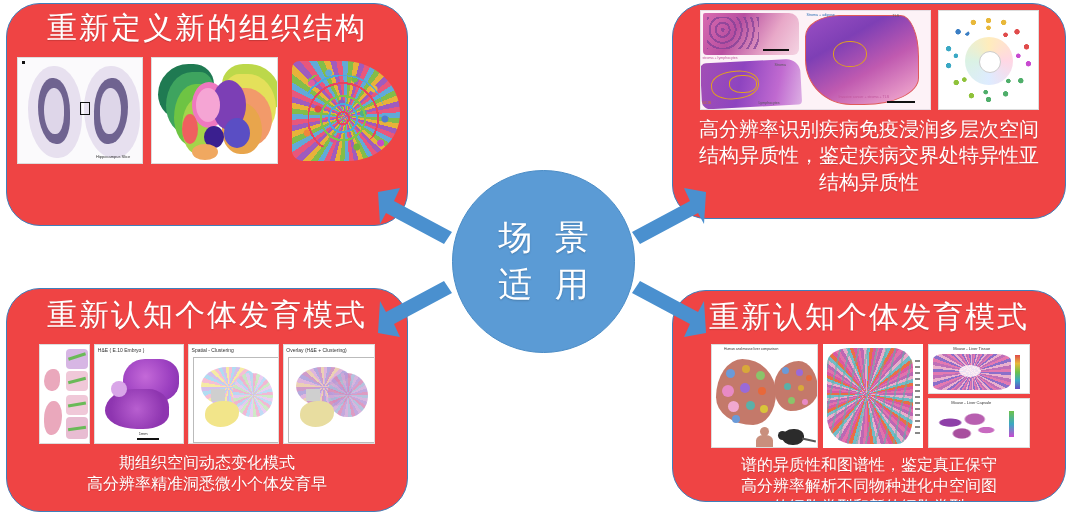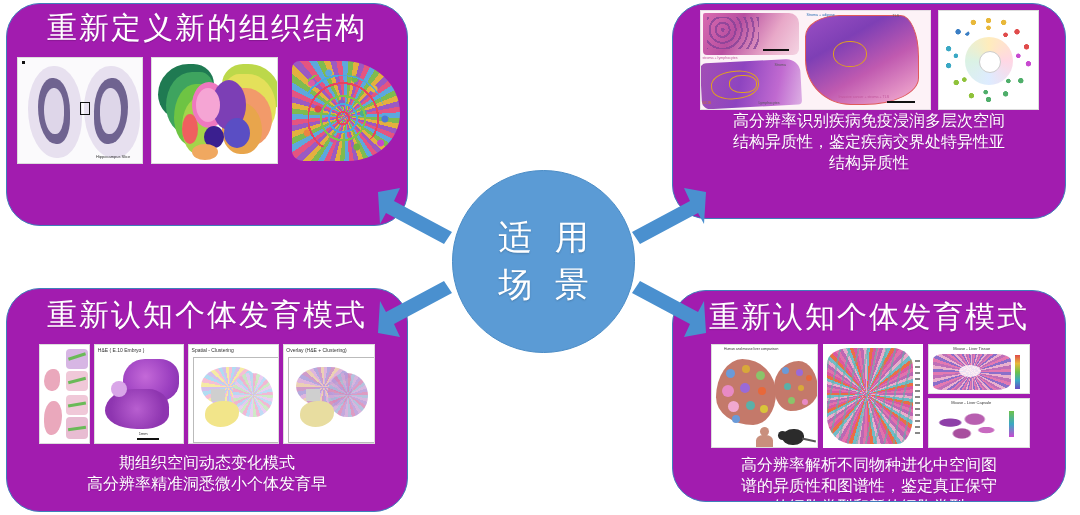--- a/index.html
+++ b/index.html
@@ -5,21 +5,21 @@
   html,body{margin:0;padding:0;background:#ffffff;}
   body{
     width:1080px;height:515px;position:relative;overflow:hidden;
     font-family:"Liberation Serif","DejaVu Serif",serif;
   }
   .stage{position:absolute;left:0;top:0;width:1080px;height:515px;}
 
   
   .panel{
     position:absolute;
-    background:#a21caf;
+    background:#ef4444;
     border:1px solid #3f7fbb;
     border-radius:34px;
     box-sizing:border-box;
     overflow:hidden;
   }
   .panel-title{
     color:#ffffff;
     text-align:center;
     font-family:"Liberation Serif","DejaVu Serif",serif;
     font-weight:400;
@@ -42,21 +42,21 @@
   #panel-tr{left:672px;top:3px;   width:394px; height:216px;}
   #panel-bl{left:6px;  top:288px; width:402px; height:224px;}
   #panel-br{left:672px;top:290px; width:394px; height:212px;}
 
   #panel-tl .panel-title{font-size:30px;margin-top:4px;}
   #panel-tr .panel-title{font-size:30px;margin-top:4px;}
   #panel-bl .panel-title{font-size:30px;margin-top:6px;}
   #panel-br .panel-title{font-size:30px;margin-top:6px;}
 
   #panel-tl .panel-caption{font-size:16px;margin-top:7px;}
-  #panel-tr .panel-caption{font-size:16px;}
+  #panel-tr .panel-caption{font-size:20px;margin-top:6px;}
   #panel-bl .panel-caption{font-size:16px;margin-top:8px;}
   #panel-br .panel-caption{font-size:16px;margin-top:6px;}
 
   
   #hub{
     position:absolute;left:452px;top:170px;width:181px;height:181px;
     border-radius:50%;background:#5B9BD5;border:1px solid #4a8cc6;
     display:flex;align-items:center;justify-content:center;
   }
   #hub .hub-text{
@@ -392,30 +392,30 @@
               radial-gradient(ellipse at 40% 72%, #a84f9e 0 8px, transparent 10px),
               radial-gradient(ellipse at 74% 62%, #c86ac0 0 7px, transparent 9px);
             "></div>
           <div style="position:absolute;left:80px;top:12px;width:5px;height:26px;
             background:linear-gradient(180deg,#6ec24a,#3aa8c4,#c84ad0);"></div>
         </div>
       </div>
     </div>
 
     <div class="panel-caption">
+      <div>谱的异质性和图谱性，鉴定真正保守</div>
       <div>高分辨率解析不同物种进化中空间图</div>
-      <div>谱的异质性和图谱性，鉴定真正保守</div>
       <div>的细胞类型和新的细胞类型</div>
     </div>
   </div>
 
   <div id="hub">
     <div class="hub-text">
+      <div>场 景</div>
       <div>适 用</div>
-      <div>场 景</div>
     </div>
   </div>
 
   <svg class="arrow" id="arrow-tl" width="78" height="58" viewBox="0 0 78 58">
     <polygon points="2,6 24,2 18,15 76,46 68,58 10,27 4,38" fill="#4A90CF"></polygon>
   </svg>
 
   <svg class="arrow" id="arrow-tr" width="78" height="58" viewBox="0 0 78 58">
     <polygon points="76,6 54,2 60,15 2,46 10,58 68,27 74,38" fill="#4A90CF"></polygon>
   </svg>

